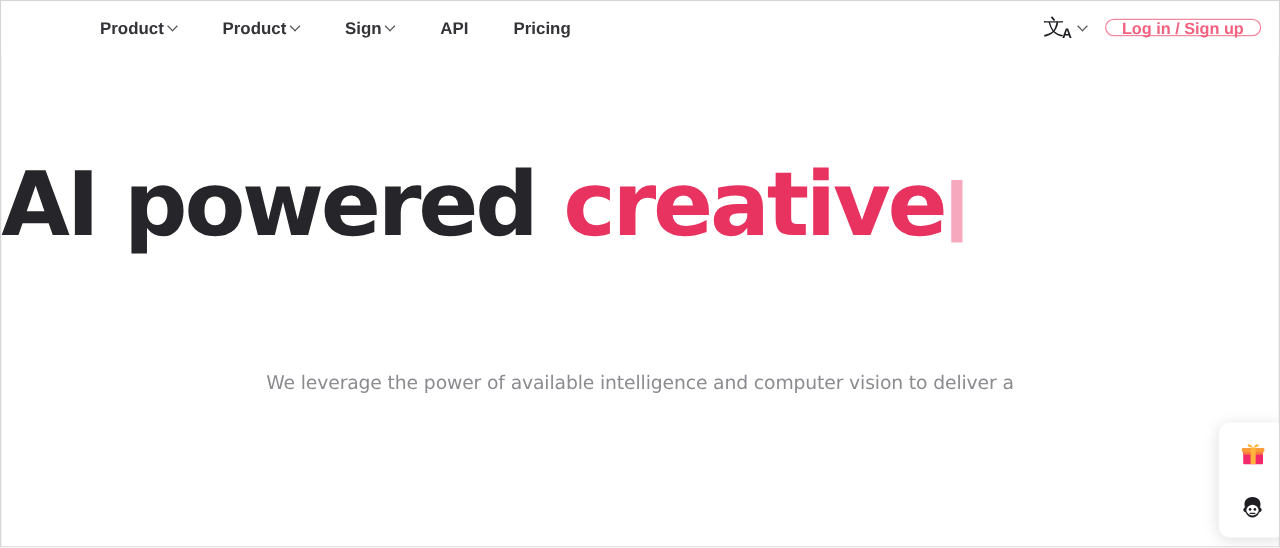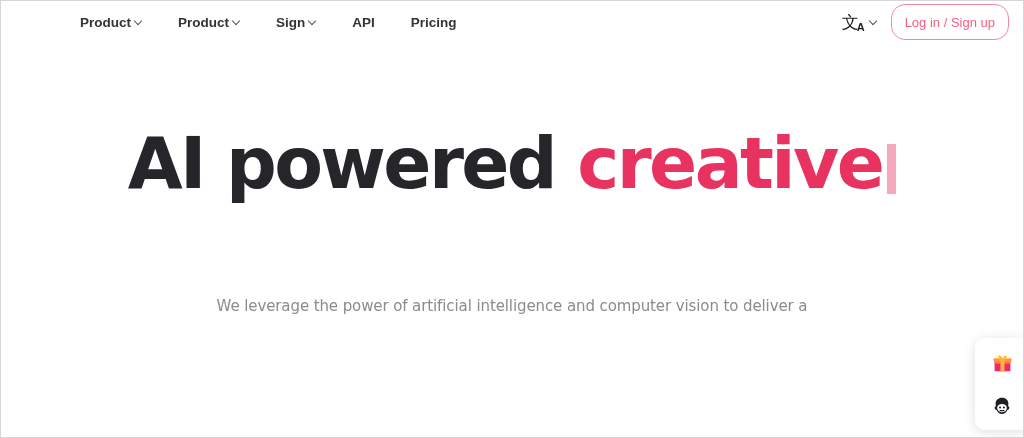--- a/index.html
+++ b/index.html
@@ -124,47 +124,47 @@
     line-height: 1;
     margin-left: -2px;
     position: relative;
     top: 2px;
   }
 
   .login-btn {
     display: inline-flex;
     align-items: center;
     justify-content: center;
-    height: 36px;
+    height: 14px;
     padding: 0 13px;
     border: 1px solid #f4889f;
     border-radius: 14px;
     background: #ffffff;
     color: #f4607f;
     font-size: 13px;
-    font-weight: 400;
+    font-weight: 700;
     white-space: nowrap;
     cursor: pointer;
   }
 
   
   .hero {
     position: absolute;
     top: 42px;
     left: 0;
     width: 1022px;
     height: 394px;
   }
 
   .headline {
     position: absolute;
     top: 86px;
     left: 0;
     width: 1022px;
-    text-align: center;
+    text-align: left;
     font-family: "DejaVu Sans", sans-serif;
     font-weight: 700;
     font-size: 71px;
     line-height: 70px;
     letter-spacing: -2.6px;
     color: #26262a;
     white-space: nowrap;
   }
 
   .headline .accent { color: #e8325f; }
@@ -273,21 +273,21 @@
     </div>
   </div>
 
   <div class="hero">
 
     <h1 class="headline">
       <span><span>AI powered </span><span class="accent">creative</span><span class="caret"></span></span><br>
     </h1>
 
     <p class="subtitle">
-      <span>We leverage the power of artificial intelligence and computer vision to deliver a</span>
+      <span>We leverage the power of available intelligence and computer vision to deliver a</span>
     </p>
 
   </div>
 
   <div class="widget">
 
     <div class="widget-btn">
       <svg class="gift-ico" viewBox="0 0 24 24">
         <rect x="2.5" y="9.5" width="19" height="12.5" rx="1" fill="#f2286b"></rect>
         <rect x="2.5" y="9.5" width="19" height="3.4" fill="#fb7a3a"></rect>

